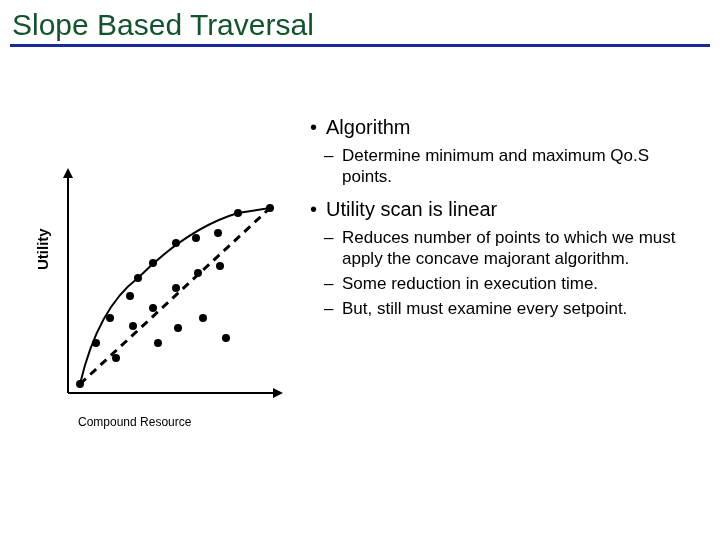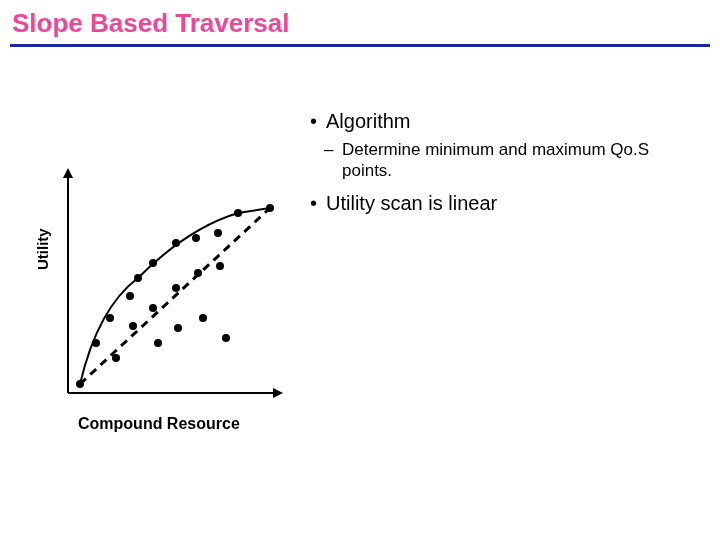--- a/index.html
+++ b/index.html
@@ -1,24 +1,24 @@
 <!DOCTYPE html>
 <html><head>
 <meta charset="utf-8">
 <style>
   html,body{margin:0;padding:0;width:720px;height:540px;background:#fff;font-family:Arial,Helvetica,sans-serif;color:#000}
   .slide{position:relative;width:720px;height:540px}
-  .title{position:absolute;left:12px;top:8px;font-size:26px;font-weight:bold;color:#ec4899}
+  .title{position:absolute;left:12px;top:8px;font-size:30px;font-weight:normal;color:#14532d}
   .hr{position:absolute;left:10px;top:44px;width:700px;height:3px;background:#1a2a9a}
   .chart{position:absolute;left:58px;top:168px;width:230px;height:240px}
   .ylab{position:absolute;left:34px;top:270px;transform:rotate(-90deg);transform-origin:left top;font-size:15px;font-weight:bold}
-  .xlab{position:absolute;left:78px;top:415px;font-size:16px;font-weight:bold}
+  .xlab{position:absolute;left:78px;top:415px;font-size:12px;font-weight:normal}
   .content{position:absolute;left:310px;top:110px;width:395px;font-size:18px}
   .b1{list-style:none;padding-left:16px;margin:0 0 6px 0}
-  .b1>li{position:relative;margin:0 0;font-size:20px}
+  .b1>li{position:relative;margin:6px 0;font-size:20px}
   .b1>li:before{content:"•";position:absolute;left:-16px}
   .b2{list-style:none;padding-left:28px;margin:4px 0 10px 0}
   .b2>li{position:relative;margin:4px 4px;font-size:17px;line-height:1.25}
   .b2>li:before{content:"–";position:absolute;left:-18px}
 </style>
 </head>
 <body>
 <div class="slide">
 
   <div class="title">Slope Based Traversal</div>
@@ -62,15 +62,20 @@
   <div class="content">
     <ul class="b1">
       <li>Algorithm</li>
     </ul>
     <ul class="b2">
       <li>Determine minimum and maximum Qo.S points.</li>
     </ul>
     <ul class="b1">
       <li>Utility scan is linear</li>
     </ul>
+    <ul class="b2">
+      <li>Reduces number of points to which we must apply the concave majorant algorithm.</li>
+      <li>Some reduction in execution time.</li>
+      <li>But, still must examine every setpoint.</li>
+    </ul>
   </div>
 
 </div>
 
 </body></html>

